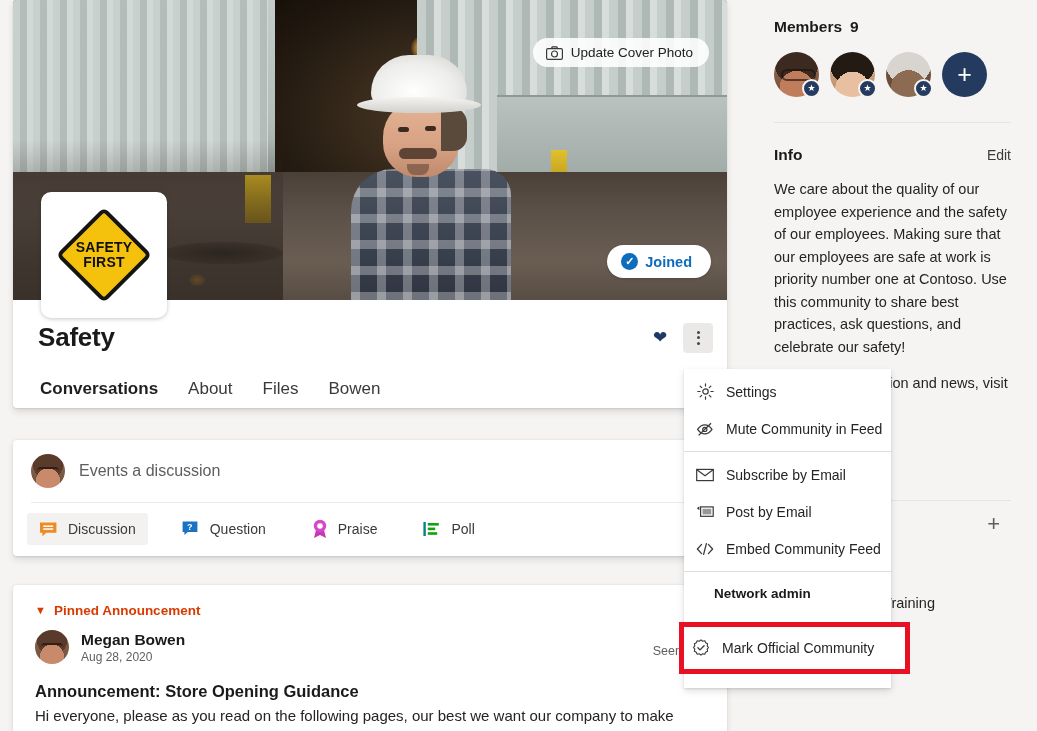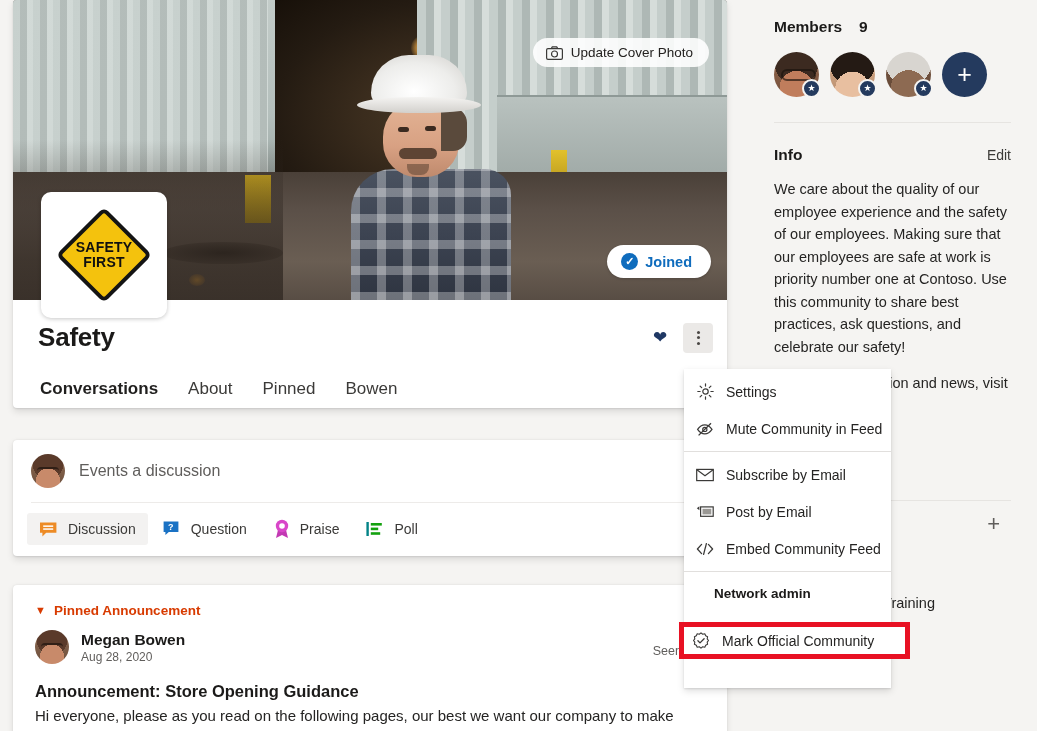--- a/index.html
+++ b/index.html
@@ -230,21 +230,21 @@
       radial-gradient(circle at 50% 30%, #5a3a2a 0 52%, transparent 52%),
       linear-gradient(180deg,#8d6a52,#6d4f3c);
     position: relative; overflow: hidden;
   }
   .avatar-img::after {
     content:""; position:absolute; left:6px; top:13px; width:22px; height:6px;
     border-top:2px solid rgba(20,14,10,.6); border-radius:6px;
   }
   .composer-placeholder { font-size: 16px; color: #605e5c; }
   .composer-divider { height: 1px; background: #edebe9; margin: 0 18px; }
-  .composer-types { display: flex; align-items: center; gap: 2px; padding: 9px 14px; }
+  .composer-types { display: flex; align-items: center; gap: 21px; padding: 9px 14px; }
   .ctype {
     display: flex; align-items: center; gap: 9px;
     padding: 7px 12px; border-radius: 3px; cursor: pointer;
     font-size: 14px; color: #3b3a38;
   }
   .ctype.active { background: #f3f2f1; }
   .ctype svg { display: block; flex: 0 0 auto; }
 
   
   .post-card {
@@ -269,21 +269,21 @@
   }
   .post-body {
     padding: 4px 22px 0;
     font-size: 15px; color: #252423; line-height: 1.45;
   }
 
   
   .sidebar { position: absolute; left: 760px; top: 0; width: 277px; height: 731px; }
   .sb-inner { padding: 10px 26px 0 14px; }
   .sb-h { font-size: 15.5px; font-weight: 700; color: #1b1a19; }
-  .members-head { display: flex; align-items: baseline; gap: 17px; margin-top: 8px; }
+  .members-head { display: flex; align-items: baseline; gap: 8px; margin-top: 8px; }
   .members-count { font-size: 15.5px; font-weight: 700; color: #1b1a19; }
   .member-avatars { display: flex; align-items: center; gap: 11px; margin-top: 16px; }
   .m-av { position: relative; width: 45px; height: 45px; flex: 0 0 auto; }
   .m-av .face { width: 45px; height: 45px; border-radius: 50%; overflow: hidden; position: relative; }
   .f1 { background:
       radial-gradient(circle at 50% 80%, #c07d5c 0 40%, transparent 40%),
       radial-gradient(circle at 50% 26%, #3c2a20 0 54%, transparent 54%),
       linear-gradient(180deg,#95674c,#74503c); }
   .f1::after { content:""; position:absolute; left:7px; top:17px; width:31px; height:8px;
       border:2px solid rgba(25,18,12,.65); border-radius:8px; }
@@ -335,21 +335,21 @@
   }
   .ctx-ico { width: 18px; height: 18px; flex: 0 0 auto; display: flex; align-items: center; justify-content: center; }
   .ctx-sep { height: 1px; background: #e1dfdd; margin: 4px 0; }
   .ctx-section {
     height: 34px; display: flex; align-items: center;
     padding: 0 20px 0 30px;
     font-size: 13.5px; font-weight: 700; color: #1b1a19;
   }
   .ctx-highlight-box {
     position: absolute; left: 679px; top: 622px;
-    width: 231px; height: 37px;
+    width: 231px; height: 52px;
     border: 5px solid #e81123;
     background: #ffffff;
     z-index: 50;
     display: flex; align-items: center; gap: 12px;
     padding: 0 0 0 8px;
   }
 </style>
 </head>
 <body>
 
@@ -427,21 +427,21 @@
                 <i></i>
                 <i></i>
               </span>
           </div>
         </div>
       </div>
 
       <div class="tabs">
         <div class="tab active">Conversations</div>
         <div class="tab">About</div>
-        <div class="tab">Pinned</div>
+        <div class="tab">Files</div>
         <div class="tab">Bowen</div>
       </div>
     </div>
 
     <div class="card composer-card">
       <div class="composer-top">
         <div class="avatar-img"></div>
         <div class="composer-placeholder">Events a discussion</div>
       </div>
       <div class="composer-divider"></div>

